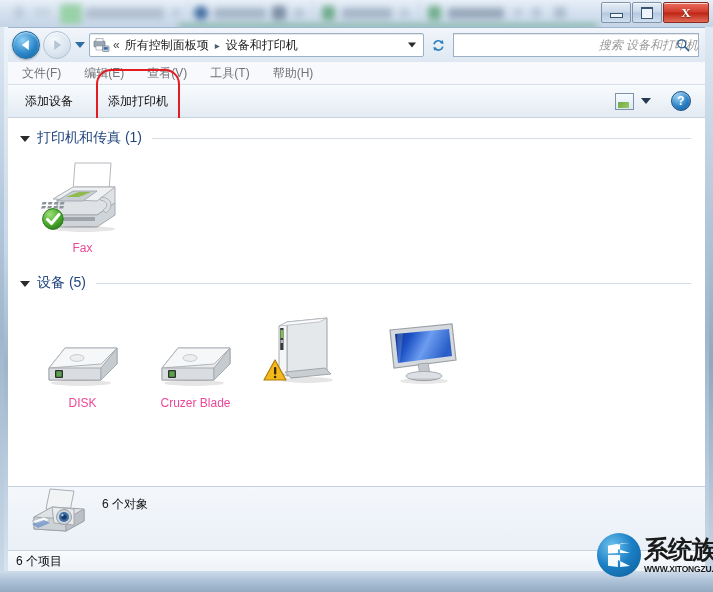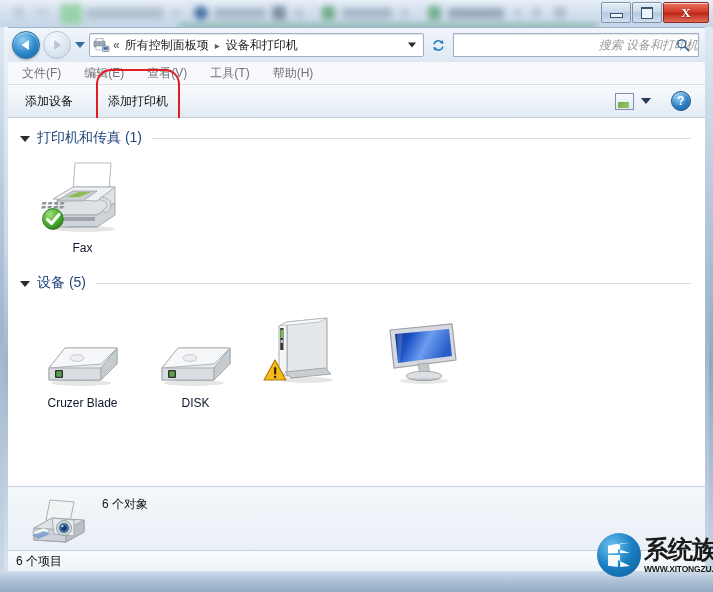--- a/index.html
+++ b/index.html
@@ -361,37 +361,37 @@
     height: 76px;
     width: 96px;
     position: relative;
     display: flex;
     align-items: flex-end;
     justify-content: center;
   }
   .tile-label {
     margin-top: 6px;
     font-size: 12px;
-    color: #0f172a;
+    color: #ec4899;
     text-align: center;
     line-height: 15px;
     width: 96px;
     word-wrap: break-word;
     overflow-wrap: anywhere;
   }
 
   
   .detailspane {
     position: absolute;
     left: 8px; top: 486px;
     width: 697px; height: 64px;
     background: linear-gradient(180deg,#f4f7fb 0%, #eaf0f7 100%);
     border-top: 1px solid #c5d0dc;
     display: flex;
-    align-items: flex-end;
+    align-items: flex-start;
     box-sizing: border-box;
   }
   .details-icon {
     width: 62px; height: 52px;
     margin-left: 22px;
     position: relative;
     flex: 0 0 auto;
   }
   .details-text {
     font-size: 12px;
@@ -664,37 +664,37 @@
             <polygon points="14,54 30,34 82,34 82,50 66,66 14,66" fill="#e8eaec" stroke="#a6abb0" stroke-width="1"></polygon>
             <polygon points="14,54 30,34 82,34 66,50" fill="#f6f7f8" stroke="#b0b5ba" stroke-width="1"></polygon>
             <polygon points="14,54 66,54 66,66 14,66" fill="#d9dde1" stroke="#a6abb0" stroke-width="1"></polygon>
             <polygon points="66,54 82,34 82,50 66,66" fill="#c6cbd0" stroke="#a6abb0" stroke-width="1"></polygon>
             <ellipse cx="42" cy="44" rx="7" ry="3.4" fill="#eceef0" stroke="#bdc2c7" stroke-width="0.8"></ellipse>
             <rect x="20" y="56" width="8" height="8" rx="1" fill="#2f2f2f"></rect>
             <rect x="21.3" y="57.2" width="5.4" height="5.6" rx="0.6" fill="#5aa34b"></rect>
             <ellipse cx="46" cy="69" rx="30" ry="3" fill="#000000" opacity="0.10"></ellipse>
           </svg>
         </span>
-        <span class="tile-label">Cruzer Blade</span>
+        <span class="tile-label">DISK</span>
       </div>
 
       <div class="tile">
         <span class="tile-icon">
           <svg width="96" height="76" viewBox="0 0 96 76">
             <polygon points="14,54 30,34 82,34 82,50 66,66 14,66" fill="#e8eaec" stroke="#a6abb0" stroke-width="1"></polygon>
             <polygon points="14,54 30,34 82,34 66,50" fill="#f6f7f8" stroke="#b0b5ba" stroke-width="1"></polygon>
             <polygon points="14,54 66,54 66,66 14,66" fill="#d9dde1" stroke="#a6abb0" stroke-width="1"></polygon>
             <polygon points="66,54 82,34 82,50 66,66" fill="#c6cbd0" stroke="#a6abb0" stroke-width="1"></polygon>
             <ellipse cx="42" cy="44" rx="7" ry="3.4" fill="#eceef0" stroke="#bdc2c7" stroke-width="0.8"></ellipse>
             <rect x="20" y="56" width="8" height="8" rx="1" fill="#2f2f2f"></rect>
             <rect x="21.3" y="57.2" width="5.4" height="5.6" rx="0.6" fill="#5aa34b"></rect>
             <ellipse cx="46" cy="69" rx="30" ry="3" fill="#000000" opacity="0.10"></ellipse>
           </svg>
         </span>
-        <span class="tile-label">DISK</span>
+        <span class="tile-label">Cruzer Blade</span>
       </div>
 
       <div class="tile">
         <span class="tile-icon">
           <svg width="96" height="76" viewBox="0 0 96 76">
 
             <polygon points="26,8 66,4 66,58 26,62" fill="#e5e8ea" stroke="#9ba0a5" stroke-width="1"></polygon>
             <polygon points="26,8 26,62 18,58 18,12" fill="#f4f5f6" stroke="#a8adb2" stroke-width="1"></polygon>
             <polygon points="18,12 26,8 66,4 58,8" fill="#fbfbfc" stroke="#b2b7bc" stroke-width="0.8"></polygon>
 

